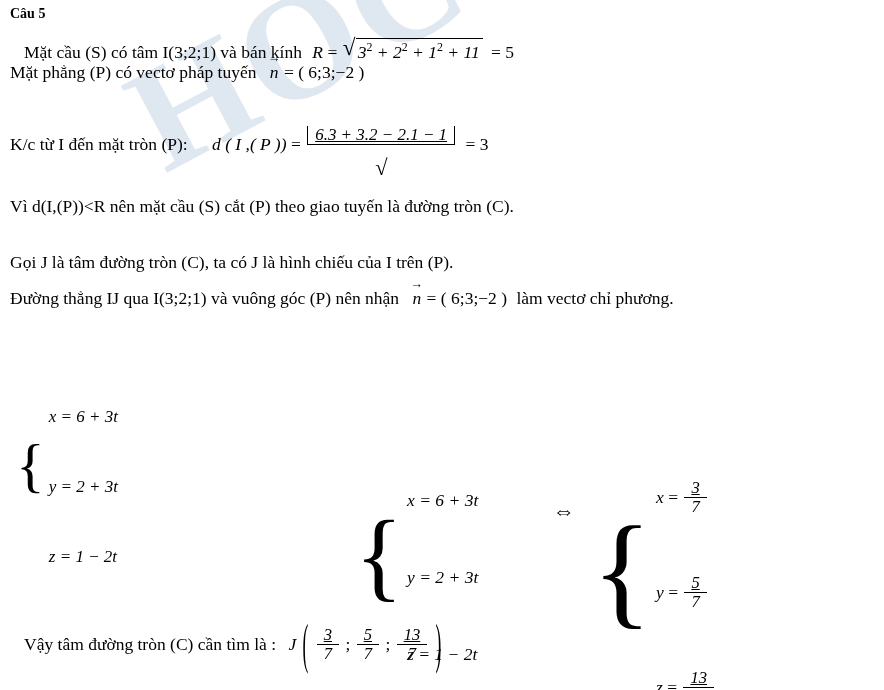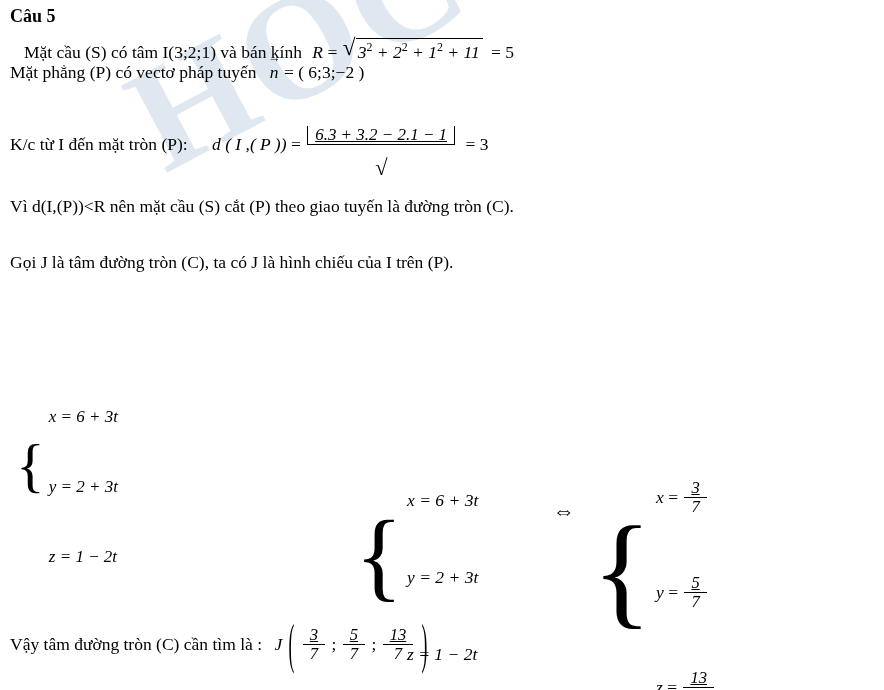--- a/index.html
+++ b/index.html
@@ -32,21 +32,21 @@
     transform: rotate(-28deg);
     letter-spacing: 4px;
     pointer-events: none;
     user-select: none;
     white-space: nowrap;
   }
   .title {
     position: absolute;
     left: 10px;
     top: 6px;
-    font-size: 18px;
+    font-size: 14px;
     font-weight: bold;
   }
   .line {
     position: absolute;
     font-size: 17.5px;
     white-space: nowrap;
   }
   .mathit {
     font-family: "Liberation Serif", serif;
     font-style: italic;
@@ -198,20 +198,26 @@
         </span>
       </span>
     </span>
     <span style="margin-left:4px;">= 3</span>
   </div>
 
   <div class="line" style="left:10px; top:196px;">Vì d(I,(P))&lt;R nên mặt cầu (S) cắt (P) theo giao tuyến là đường tròn (C).</div>
 
   <div class="line" style="left:10px; top:252px;">Gọi J là tâm đường tròn (C), ta có J là hình chiếu của I trên (P).</div>
 
+  <div class="line" style="left:10px; top:288px;">
+    <span class="lbl">Đường thẳng IJ qua I(3;2;1) và vuông góc (P) nên nhận</span>
+    <span class="vec" style="margin-left:8px;">n</span>
+    <span>= ( 6;3;−2 )</span>
+    <span style="margin-left:5px;">làm vectơ chỉ phương.</span>
+  </div>
 
   <div class="line" style="left:10px; top:360px;">
     <span class="system" style="margin-left:6px;">
       <span class="brace" style="font-size:60px; font-weight:300;">{</span>
       <span class="sys-rows mathit" style="font-size:17px; line-height:26px;">
         <div>x = 6 + 3t</div>
         <div>y = 2 + 3t</div>
         <div>z = 1 − 2t</div>
       </span>
     </span>
@@ -256,21 +262,21 @@
           <span class="up">=</span>
           <span class="frac">
             <span class="num">13</span>
             <span class="den">7</span>
           </span>
         </div>
       </span>
     </span>
   </div>
 
-  <div class="line" style="left:10px; top:628px;">
+  <div class="line" style="left:24px; top:628px;">
     <span class="lbl">Vậy tâm đường tròn (C) cần tìm là :</span>
     <span class="mathit" style="margin-left:8px;">J</span>
     <span class="paren-xl">(</span>
     <span class="frac">
       <span class="num mathit">3</span>
       <span class="den mathit">7</span>
     </span>
     <span>;</span>
     <span class="frac">
       <span class="num mathit">5</span>

